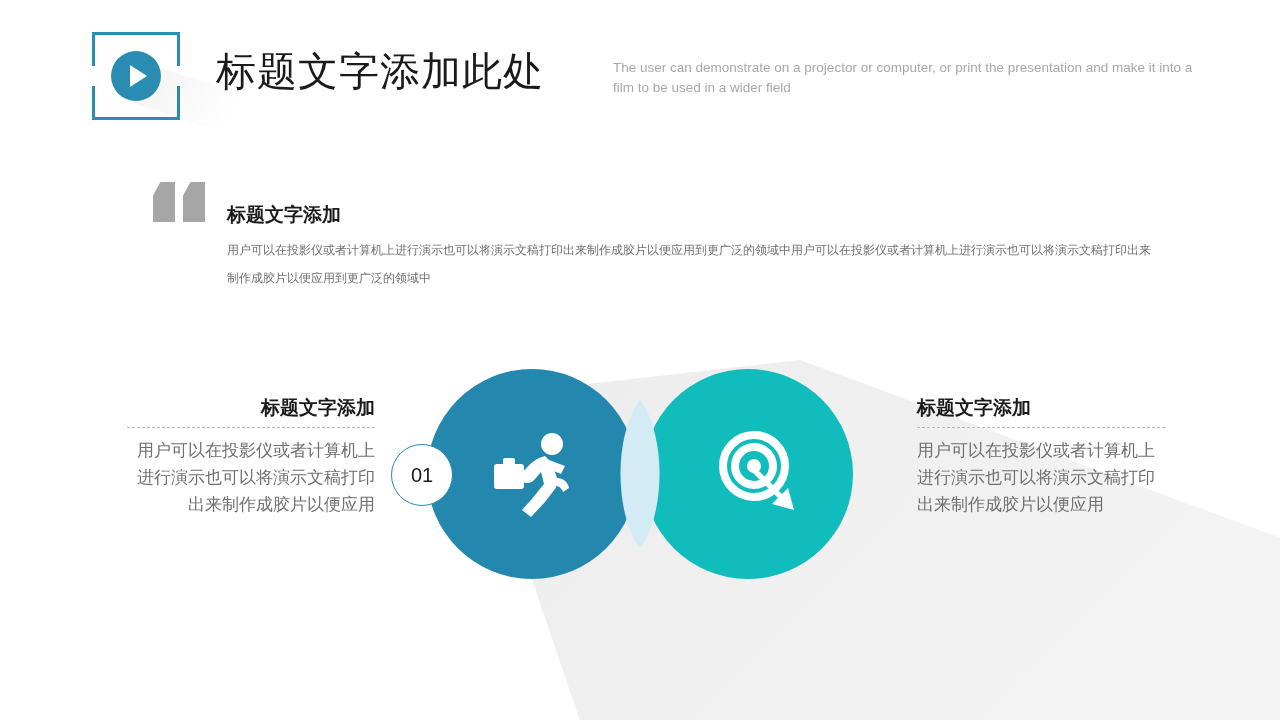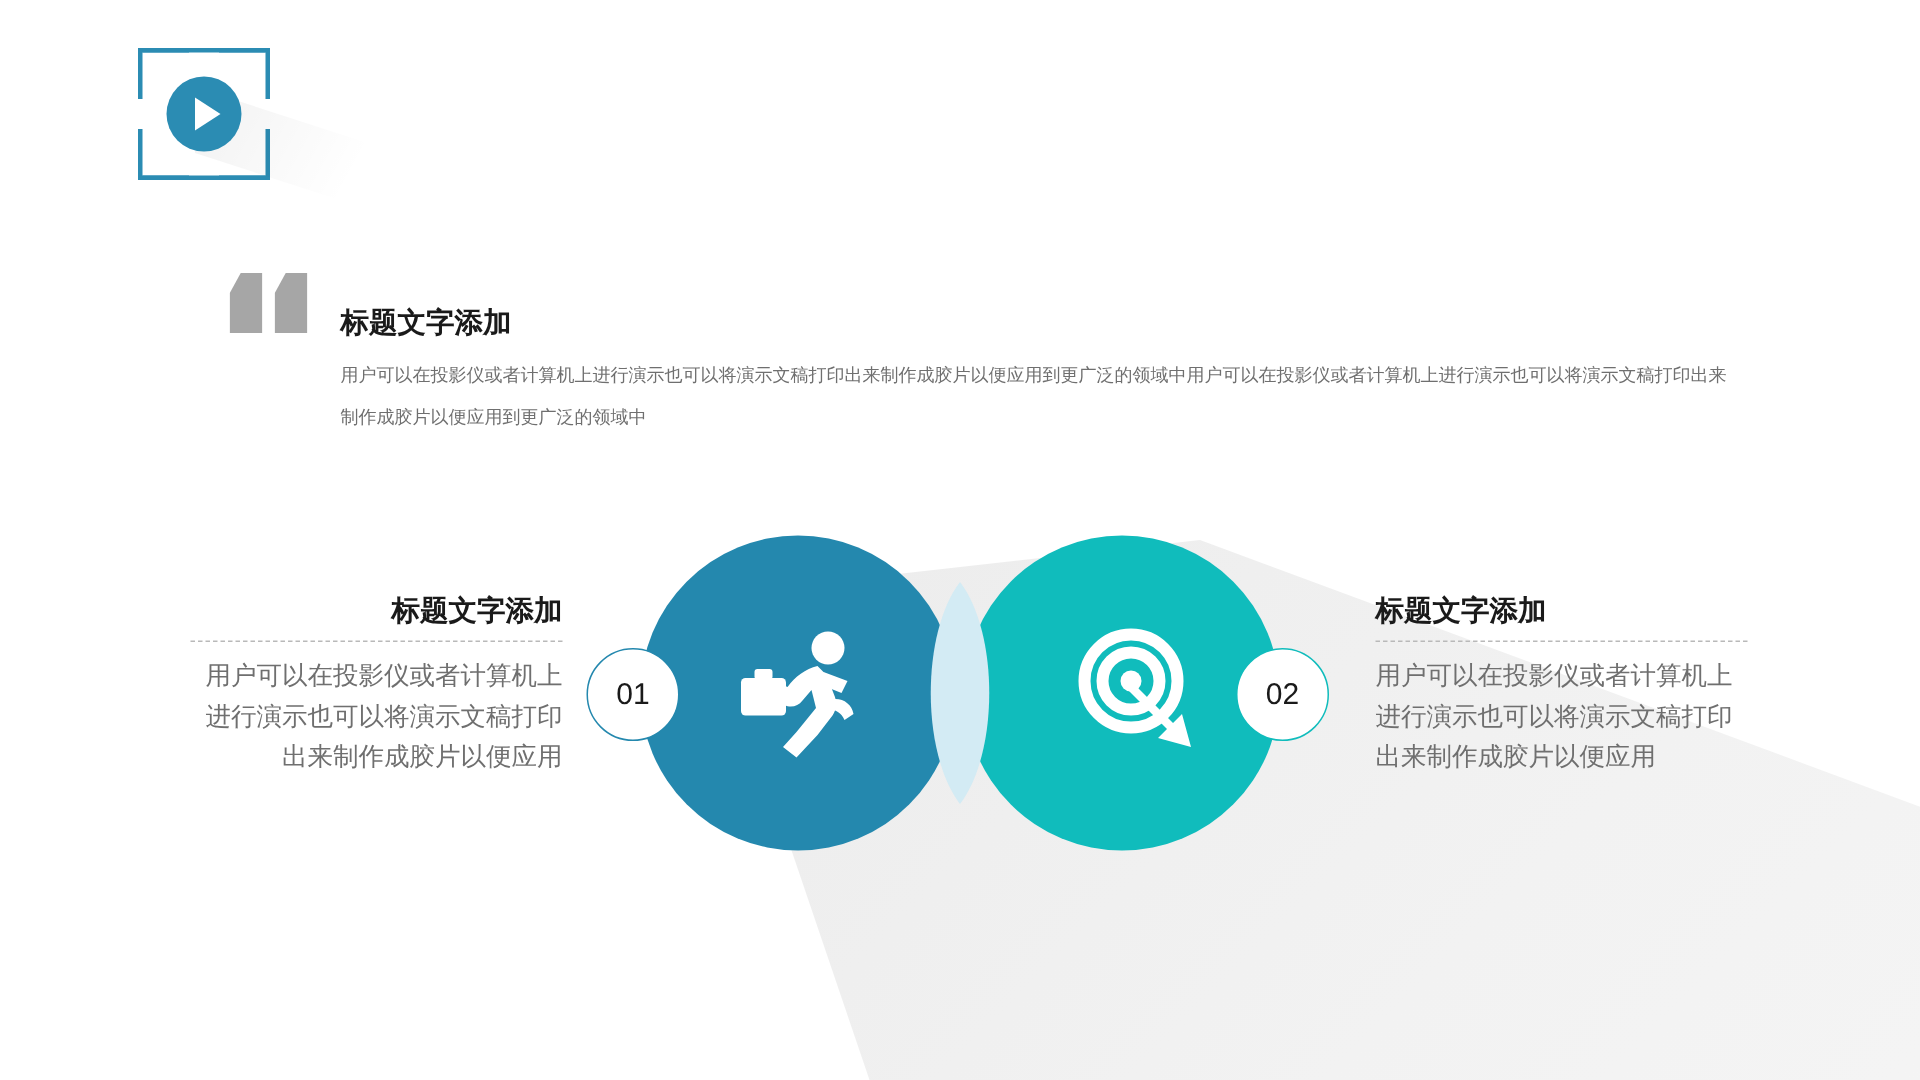--- a/index.html
+++ b/index.html
@@ -120,21 +120,21 @@
   .long-shadow {
     position: absolute;
     left: 470px; top: 360px;
     width: 1100px; height: 620px;
     background: linear-gradient(135deg, #ececec 0%, #f2f2f2 45%, #f7f7f7 100%);
     clip-path: polygon(0% 6%, 30% 0%, 100% 46%, 100% 100%, 18% 100%);
     z-index: 0;
   }
 
   
-  .circles { position: absolute; left: 0; top: 0; width: 1280px; height: 540px; z-index: 1; }
+  .circles { position: absolute; left: 0; top: 12px; width: 1280px; height: 540px; z-index: 1; }
 
   .big-circle {
     position: absolute;
     top: 357px;
     width: 210px; height: 210px;
     border-radius: 50%;
   }
   .big-circle.left  { left: 427px; background: #2488ae; }
   .big-circle.right { left: 643px; background: #10bcbc; }
   .lens-shape {
@@ -199,21 +199,23 @@
     <div class="edge-t"></div>
     <div class="edge-b"></div>
   </div>
 
   <div class="logo-shadow"></div>
 
   <div class="play-circle">
     <div class="tri"></div>
   </div>
 
-
+  <div class="header-title">标题文字添加此处</div>
+
+  <div class="header-sub">The user can demonstrate on a projector or computer, or print the presentation and make it into a film to be used in a wider field</div>
 </div>
 
 <div class="quote-mark">
   <span class="q1"></span>
   <span class="q2"></span>
 </div>
 
 <div class="quote-title">标题文字添加</div>
 
 <div class="quote-body">用户可以在投影仪或者计算机上进行演示也可以将演示文稿打印出来制作成胶片以便应用到更广泛的领域中用户可以在投影仪或者计算机上进行演示也可以将演示文稿打印出来制作成胶片以便应用到更广泛的领域中</div>
@@ -245,21 +247,20 @@
   <svg class="icon-wrap" style="left:714px; top:418px;" width="88" height="88" viewBox="0 0 88 88">
     <g fill="none" stroke="#ffffff" stroke-width="8">
       <circle cx="40" cy="36" r="31"></circle>
       <circle cx="40" cy="36" r="19"></circle>
     </g>
     <circle cx="40" cy="36" r="7" fill="#ffffff"></circle>
     <path d="M38 34 L 68 64 L 74 58 L 80 80 L 58 74 L 64 68 L 34 38 Z" fill="#ffffff"></path>
   </svg>
 
   <div class="badge b1">01</div>
-  <div class="badge b2">02</div>
 </div>
 
 <div class="col left">
   <div class="col-title">标题文字添加</div>
   <div class="col-rule"></div>
   <div class="col-body">用户可以在投影仪或者计算机上进行演示也可以将演示文稿打印出来制作成胶片以便应用</div>
 </div>
 
 <div class="col right">
   <div class="col-title">标题文字添加</div>

